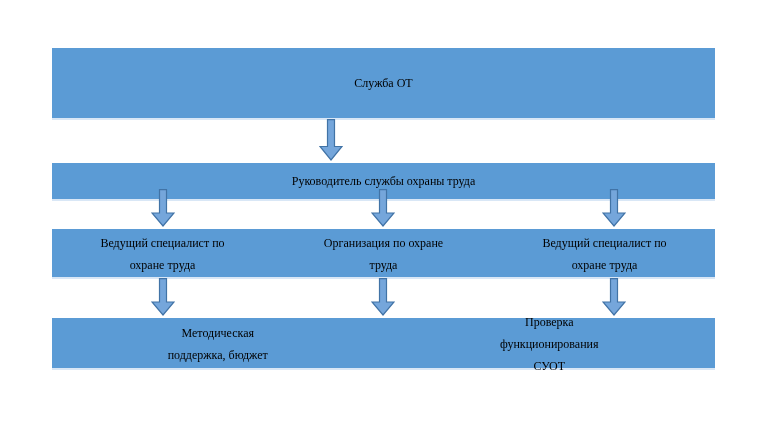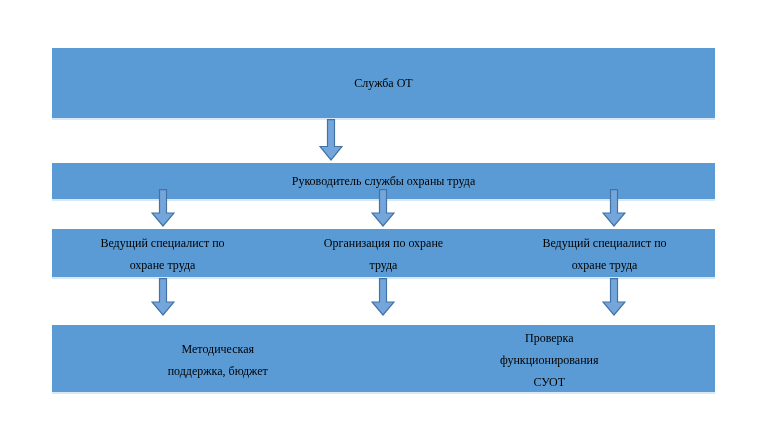--- a/index.html
+++ b/index.html
@@ -25,21 +25,21 @@
     display: flex;
     align-items: center;
     justify-content: center;
     text-align: center;
     font-size: 12px;
     line-height: 22px;
   }
   .band-1 { top: 48px;  height: 70px; }
   .band-2 { top: 163px; height: 36px; }
   .band-3 { top: 229px; height: 48px; }
-  .band-4 { top: 325px; height: 67px; }
+  .band-4 { top: 318px; height: 50px; }
   .cols { justify-content: stretch; align-items: center; padding-top: 2px; box-sizing: border-box; }
   .band-3.cols { padding-top: 1px; }
   .cell {
     flex: 1 1 0;
     display: flex;
     justify-content: center;
   }
   .cell span, .band > span {
     white-space: pre-line;
     text-align: center;

